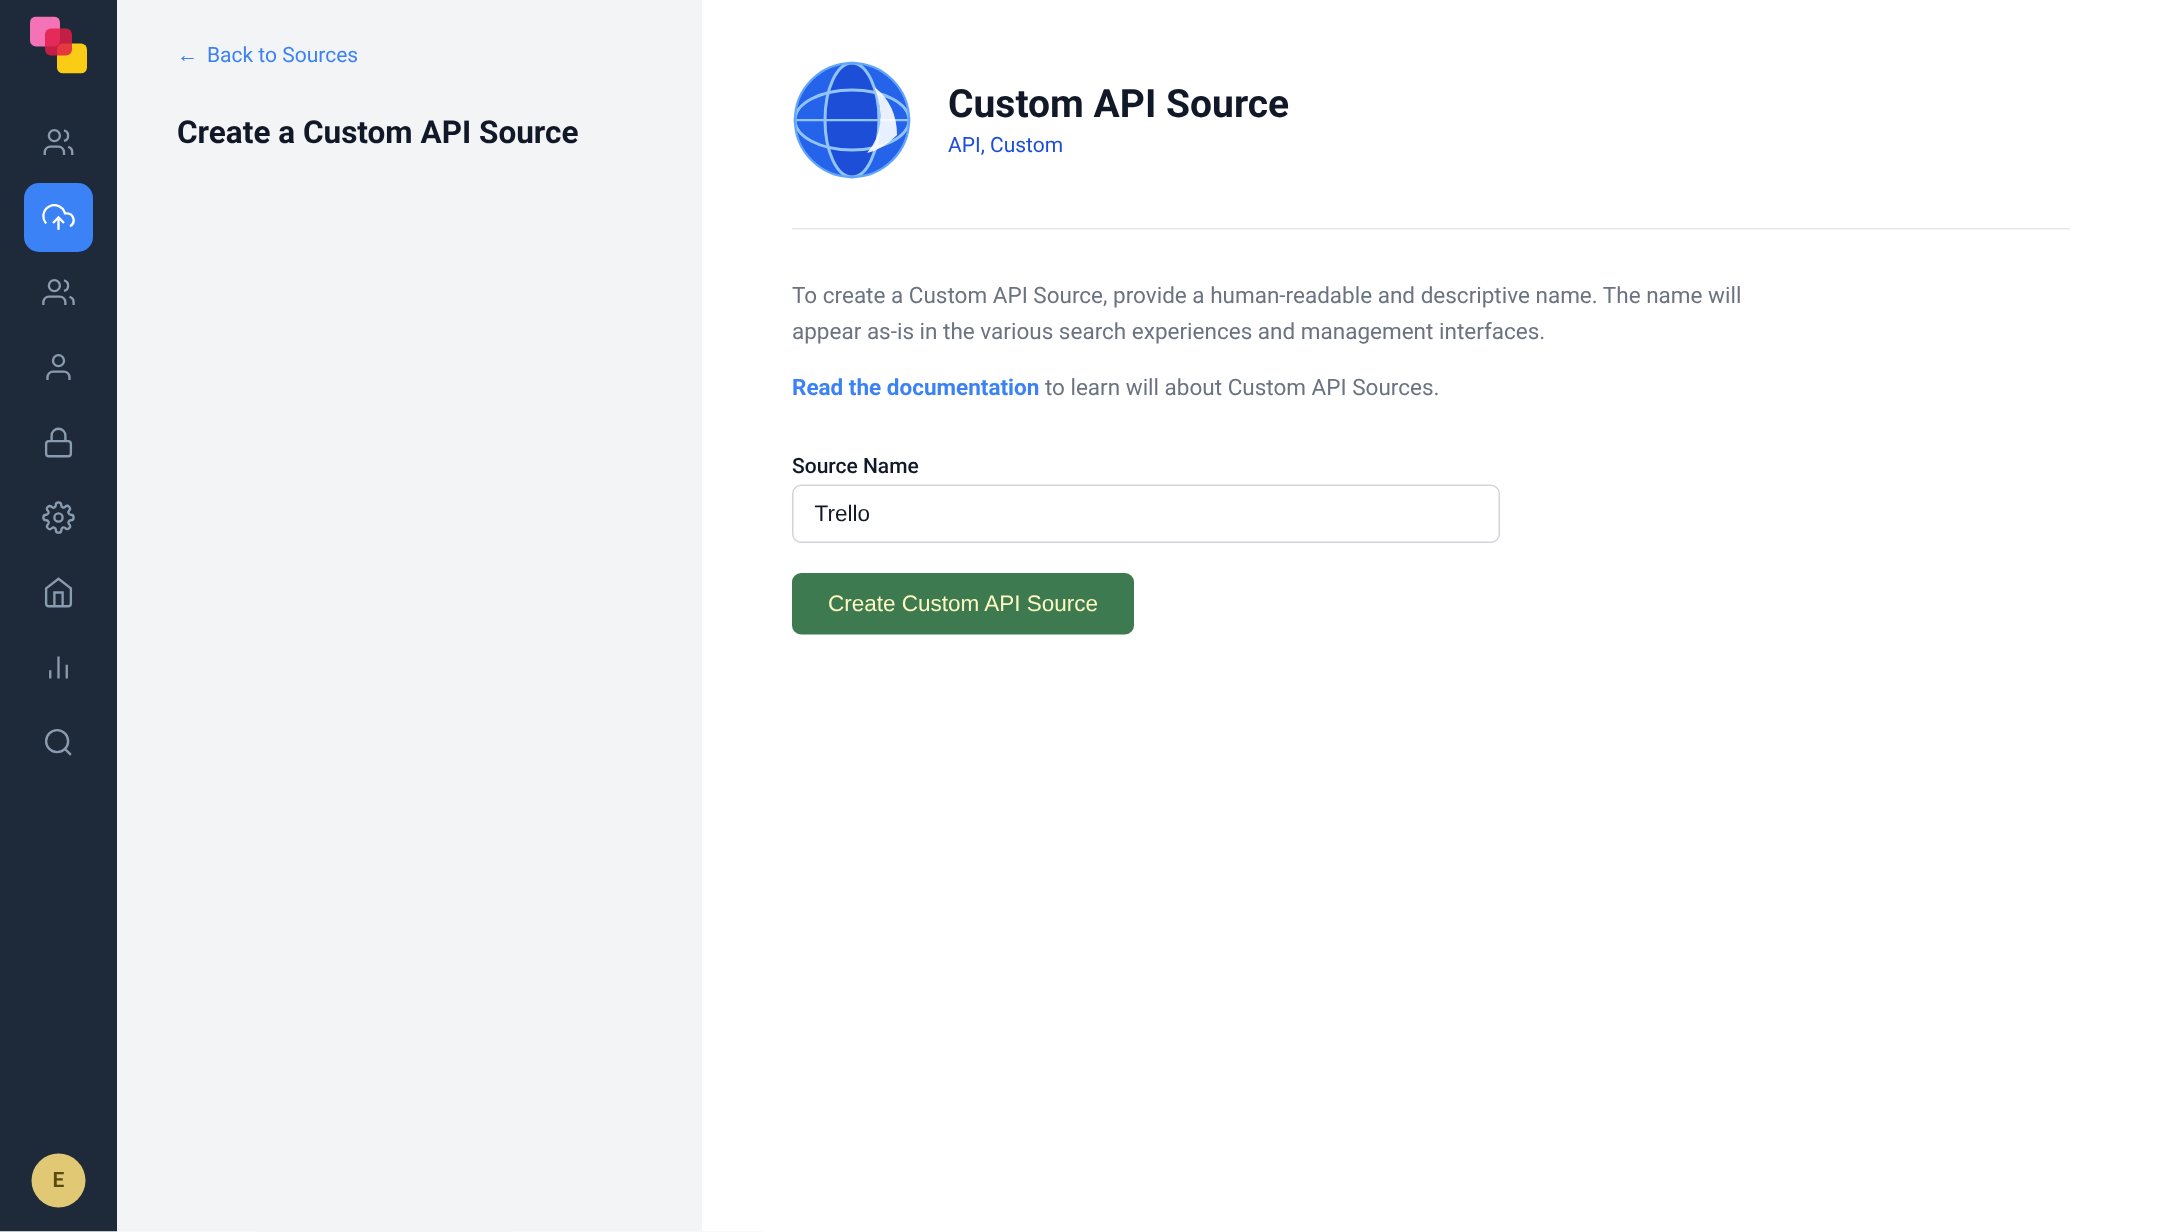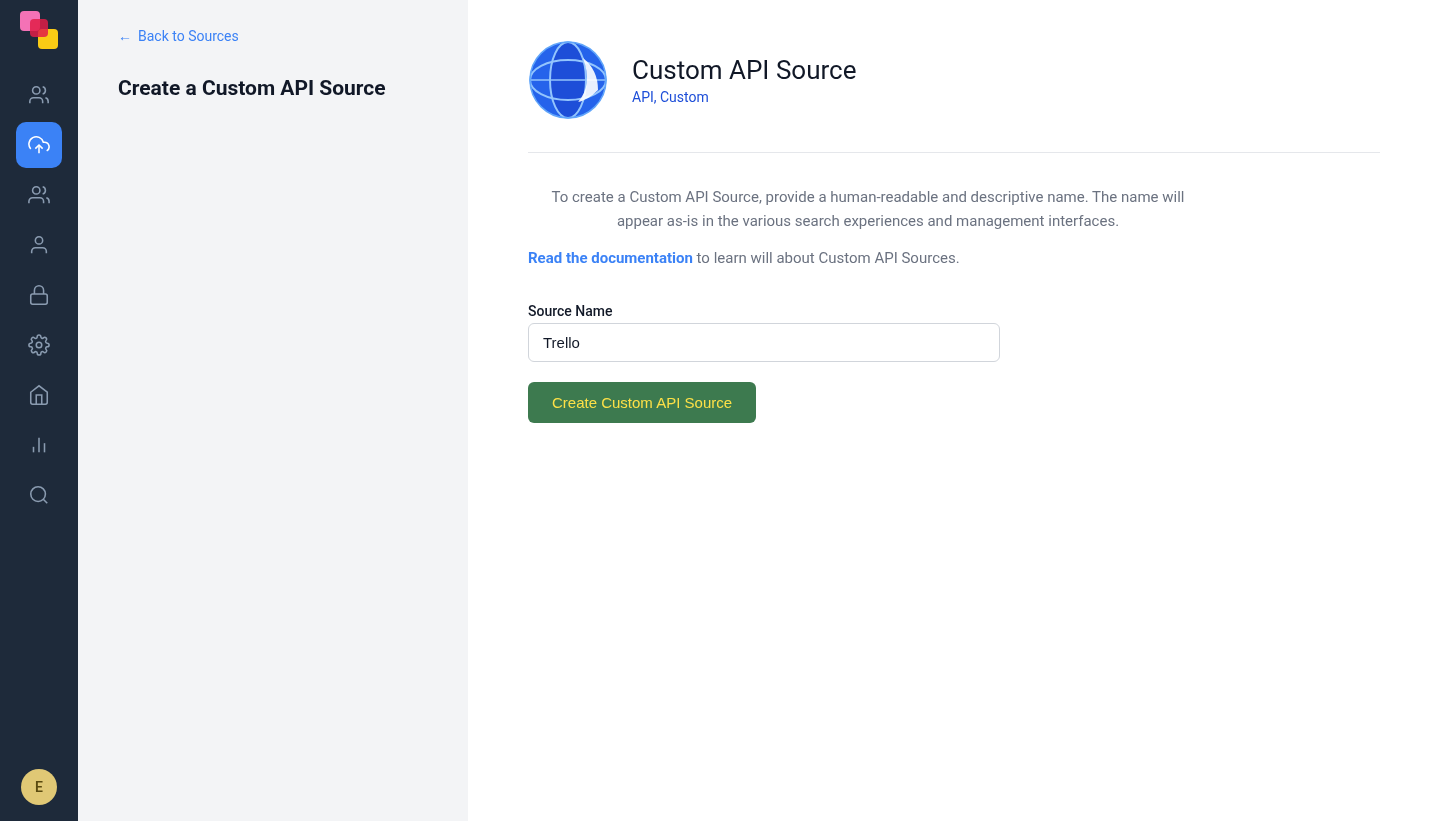--- a/index.html
+++ b/index.html
@@ -124,42 +124,41 @@
       gap: 24px;
       margin-bottom: 32px;
     }
     .source-icon {
       width: 80px;
       height: 80px;
       flex-shrink: 0;
     }
     .source-info h2 {
       font-size: 26px;
-      font-weight: 400;
+      font-weight: 700;
       color: #111827;
       margin-bottom: 4px;
     }
     .source-info p {
       font-size: 14px;
       color: #1d4ed8;
     }
 
     .divider {
       border: none;
       border-top: 1px solid #e5e7eb;
       margin-bottom: 32px;
     }
 
     .description-text {
       font-size: 15px;
       color: #6b7280;
       line-height: 1.6;
       margin-bottom: 16px;
       max-width: 680px;
-      text-align: center;
     }
 
     .doc-link {
       font-size: 15px;
       color: #3b82f6;
       cursor: pointer;
       text-decoration: none;
       font-weight: bold;
     }
 
@@ -186,21 +185,21 @@
       border: 1px solid #d1d5db;
       border-radius: 6px;
       font-size: 15px;
       color: #111827;
       outline: none;
       background: #fff;
     }
 
     .submit-btn {
       background: #3d7a4f;
-      color: #fde047;
+      color: #fef9c3;
       border: none;
       padding: 12px 24px;
       border-radius: 6px;
       font-size: 15px;
       font-weight: 500;
       cursor: pointer;
       transition: background 0.15s;
     }
   </style>
 </head>

